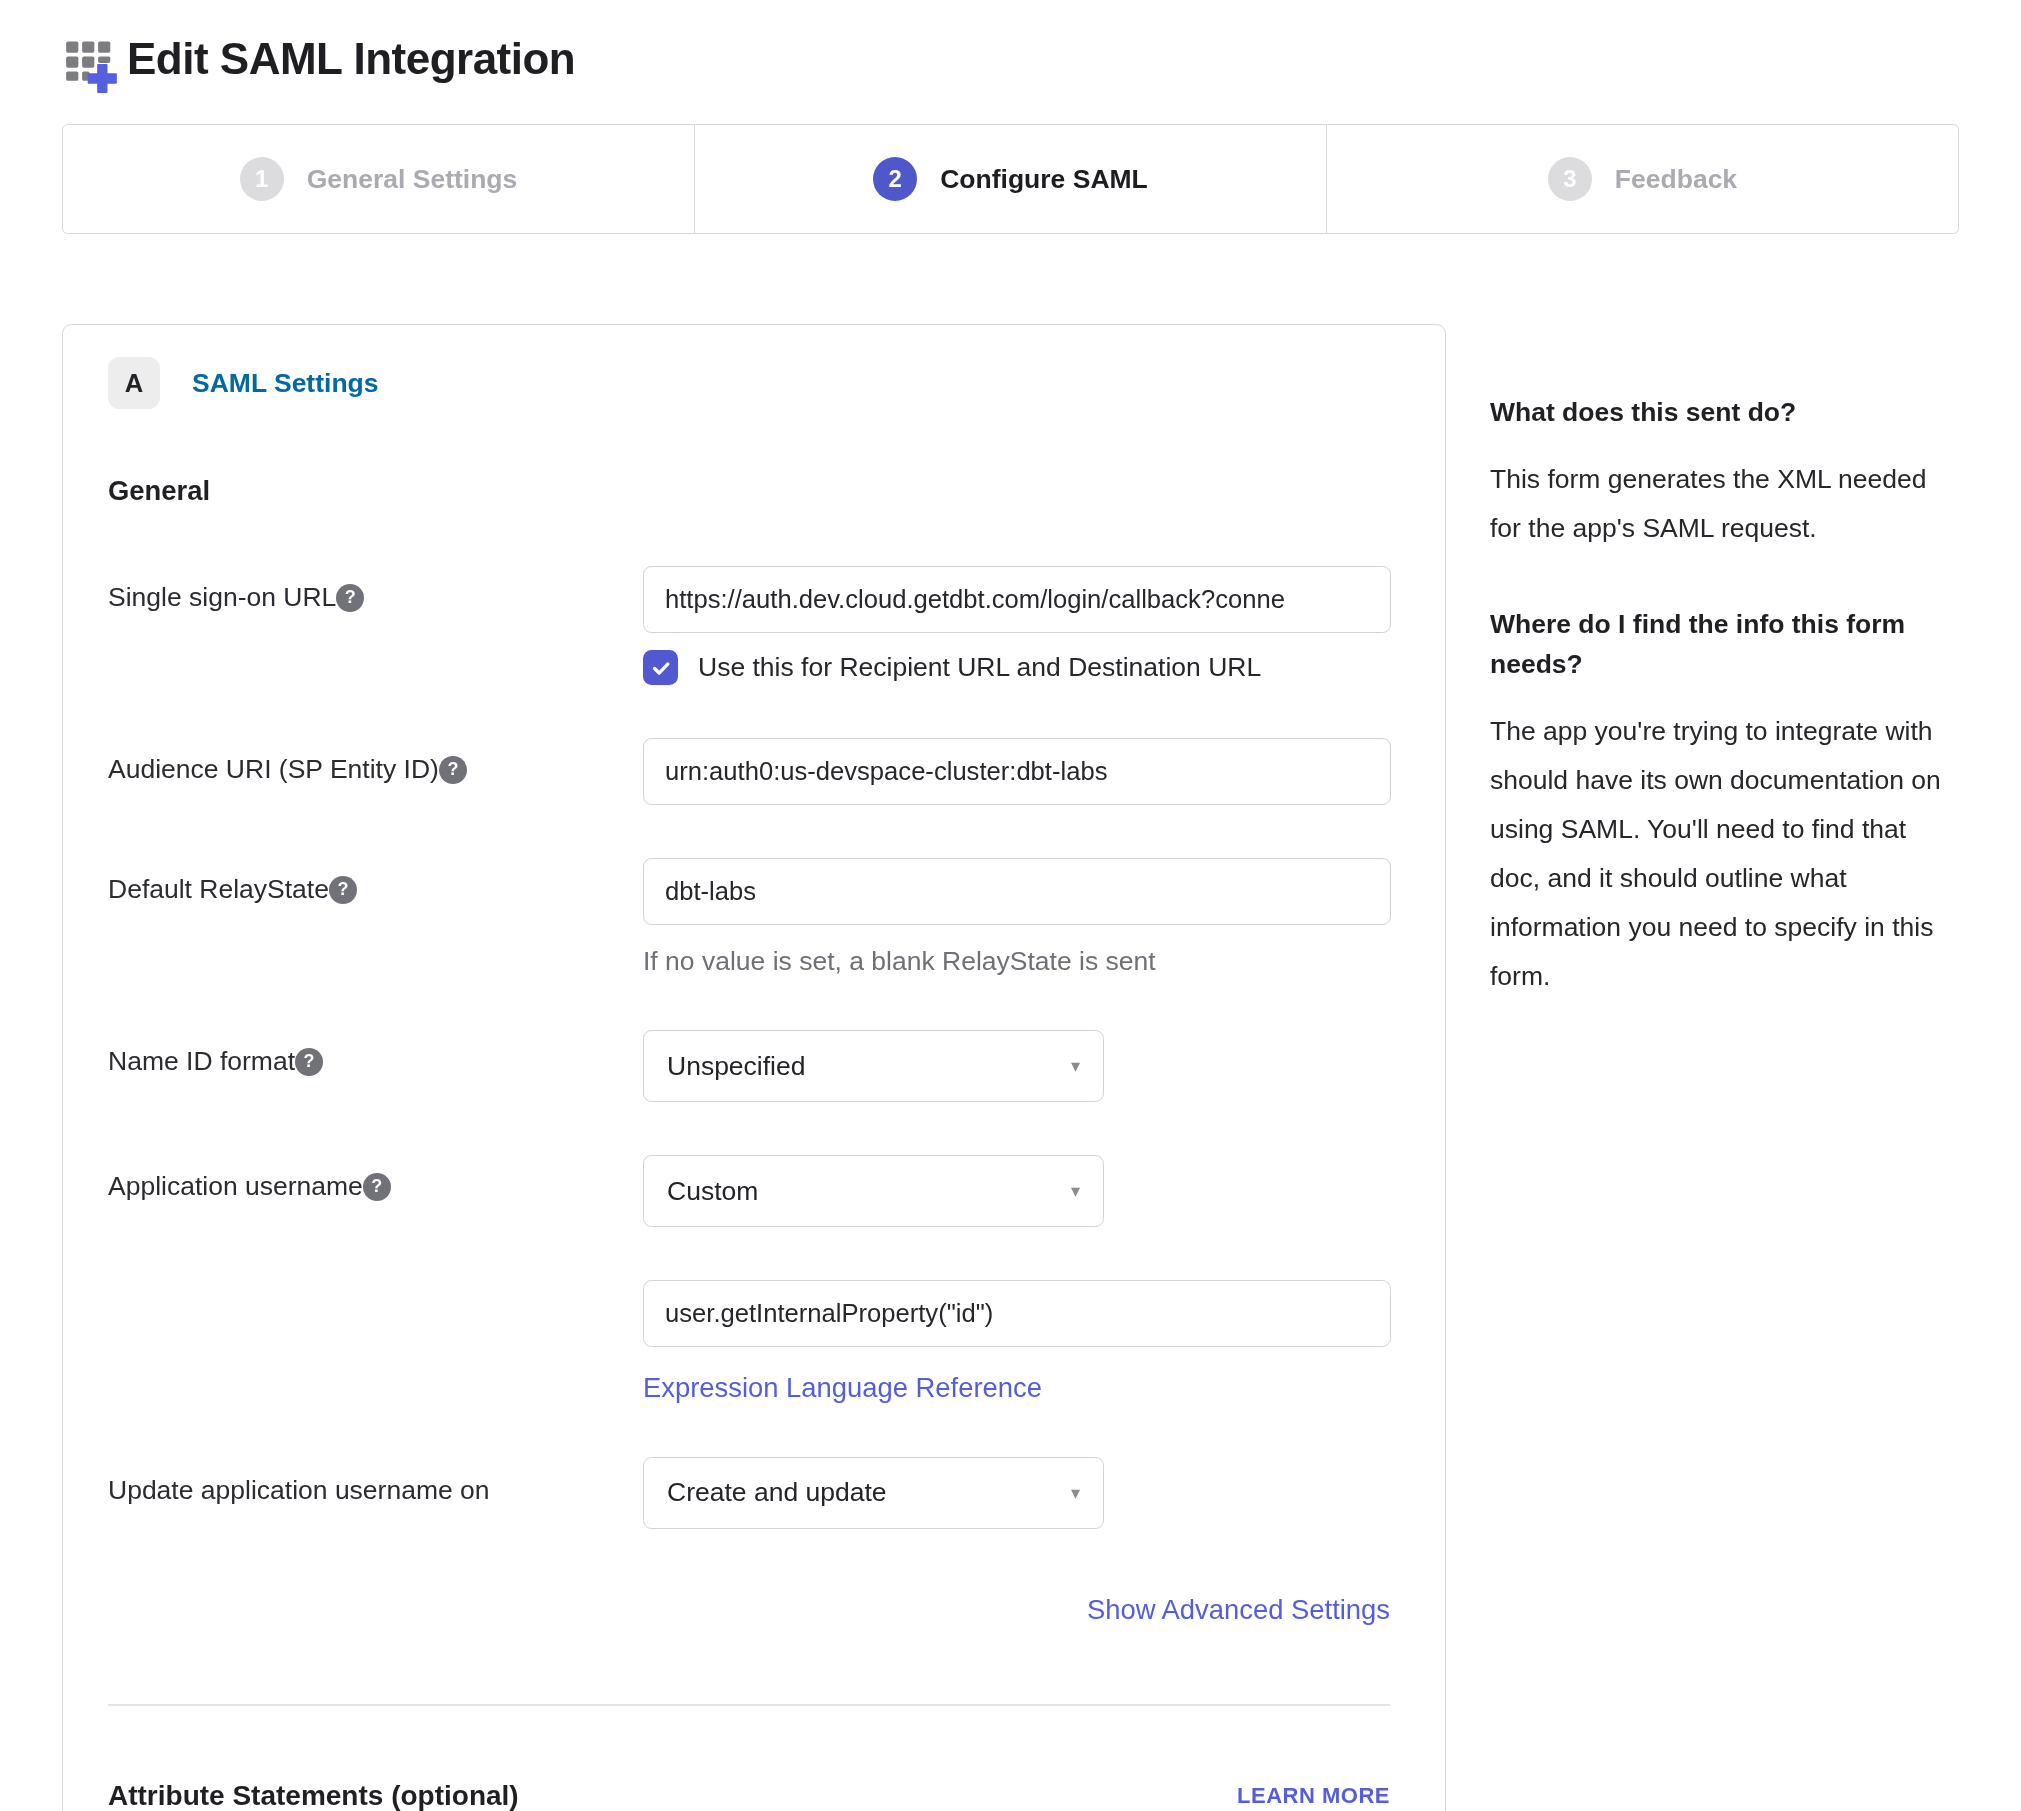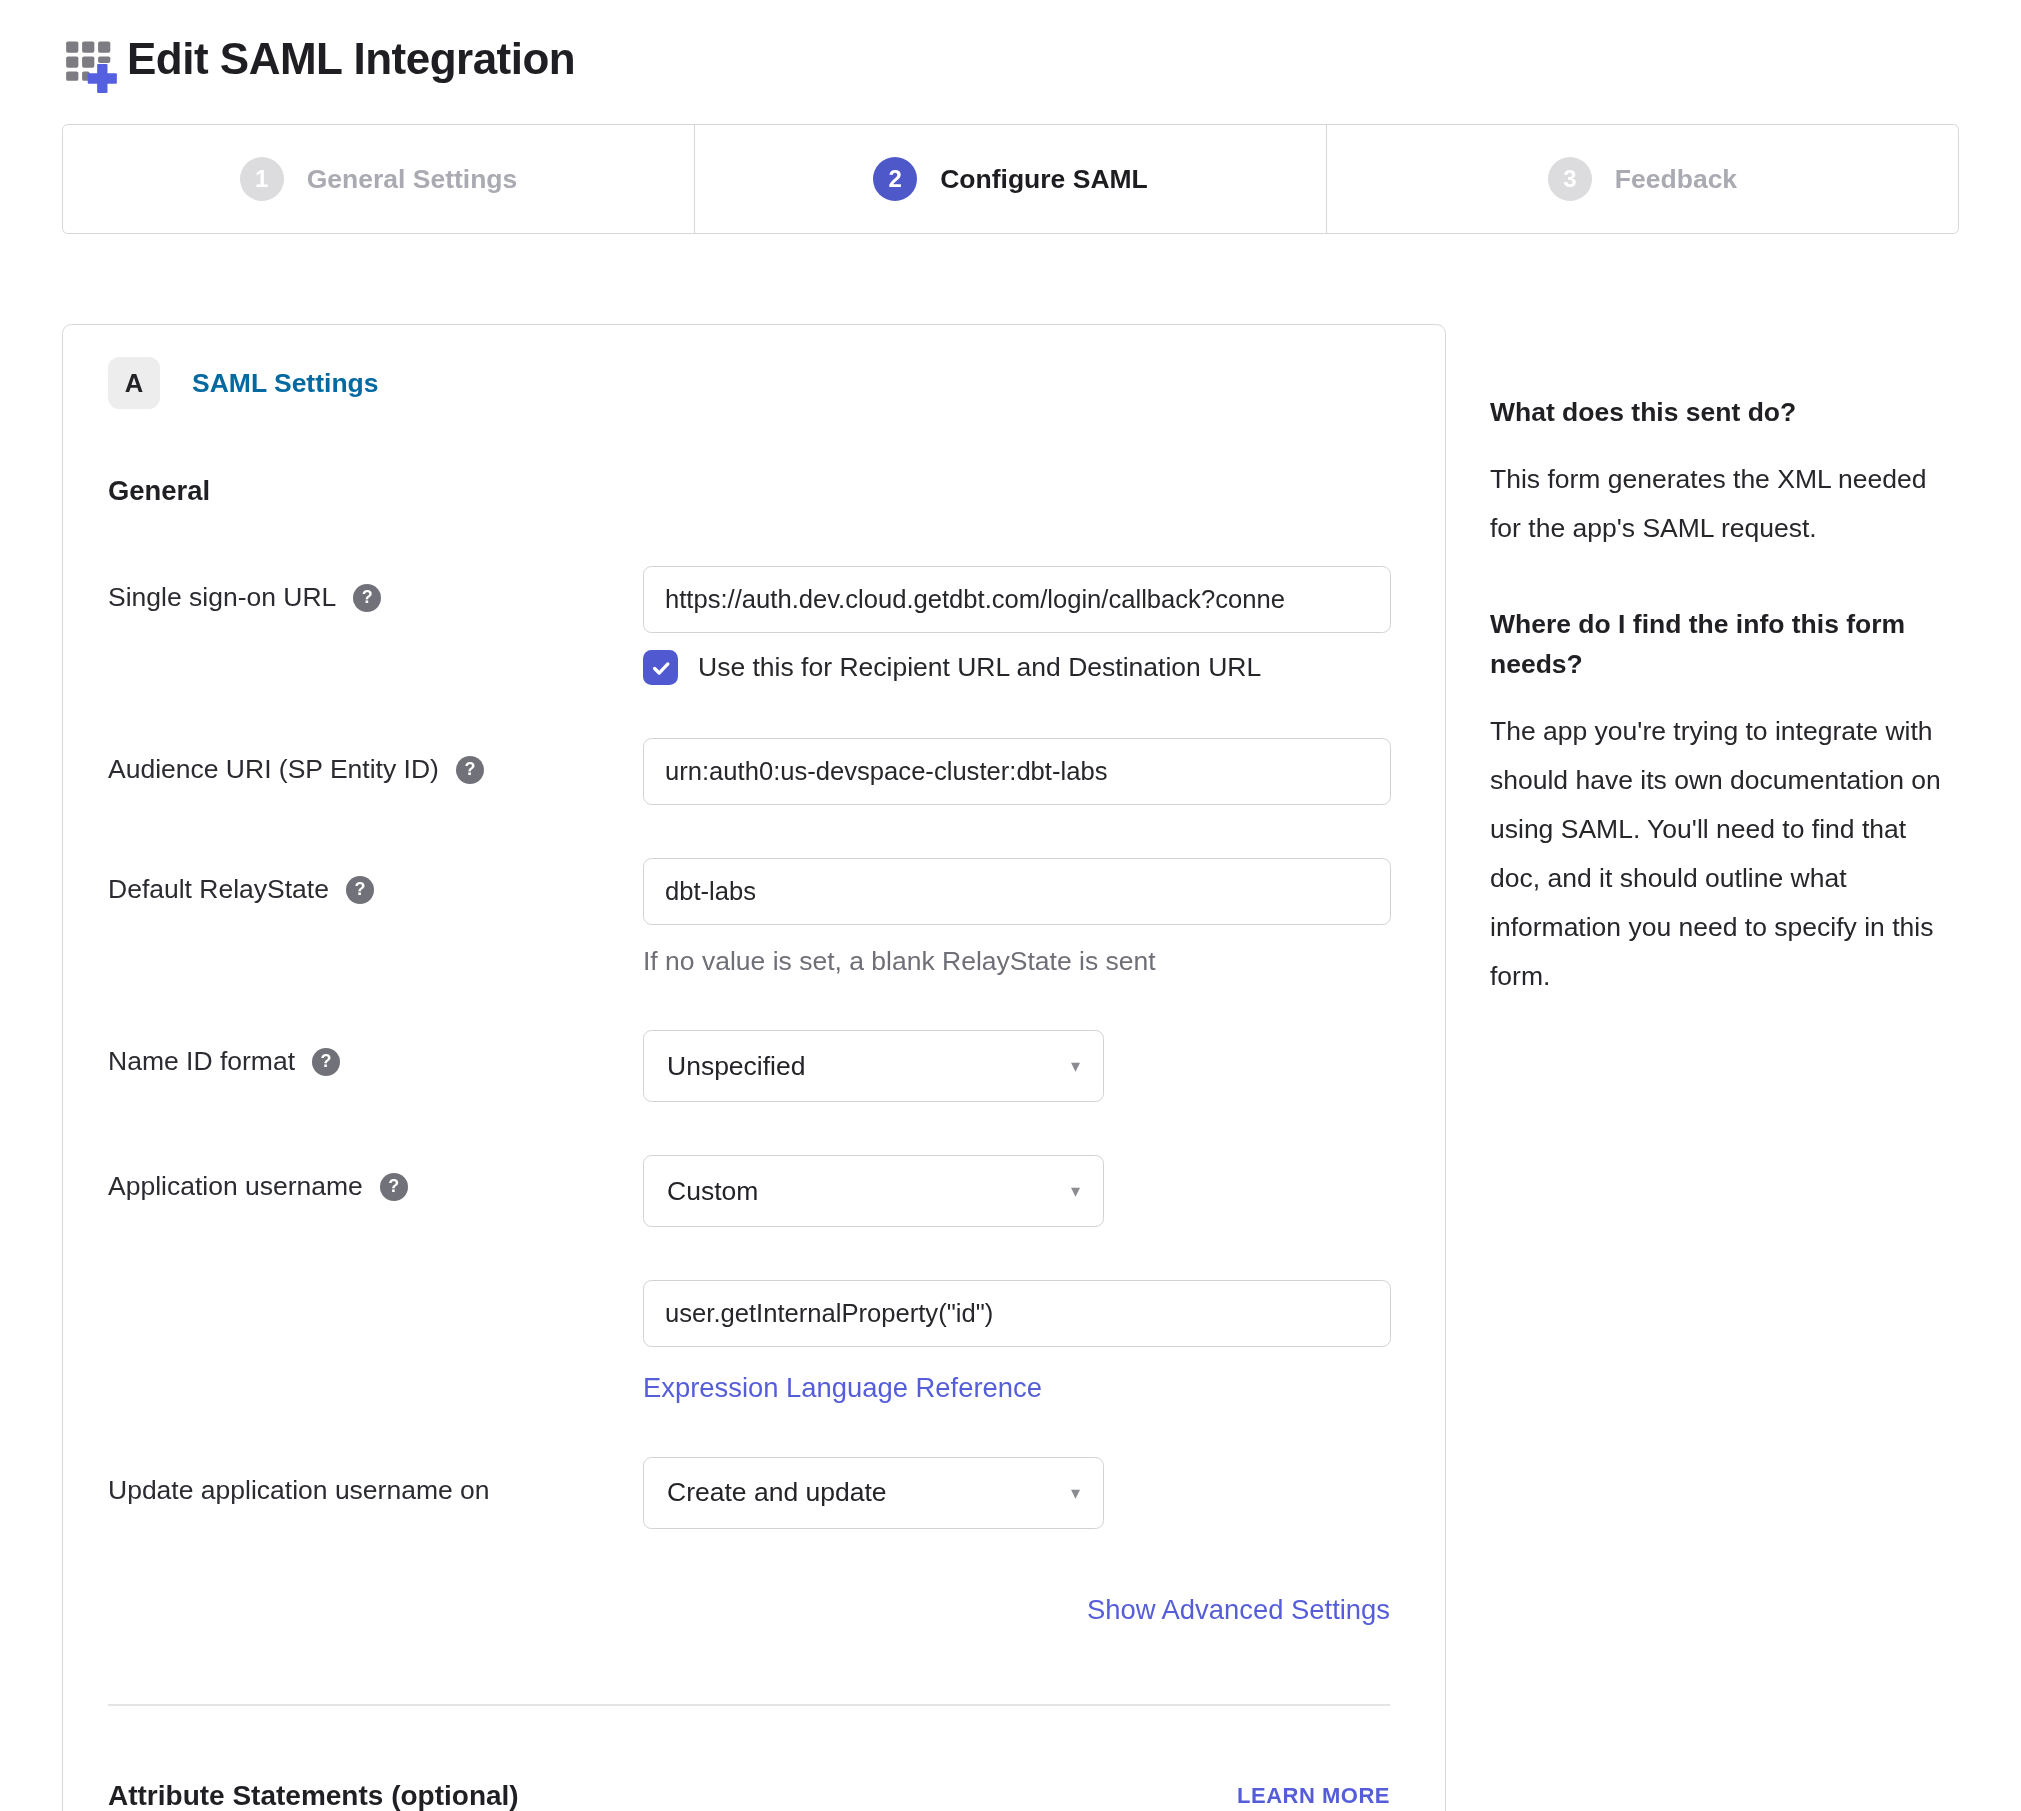--- a/index.html
+++ b/index.html
@@ -50,21 +50,21 @@
     font-size:25.6px; font-weight:600; color:#232327;
   }
   .section-title { font-size:26.5px; font-weight:600; color:#0369a1; }
 
   .general-heading { margin-top:66px; font-size:27.4px; font-weight:700; color:#1f1f24; }
 
   
   .form-row { display:flex; align-items:flex-start; margin-top:53px; }
   .form-row.first { margin-top:59px; }
   .row-label {
-    width:535px; flex:none; display:flex; align-items:center; gap:17px;
+    width:535px; flex:none; display:flex; align-items:center; 
     padding-top:16px; font-size:26.5px; color:#2b2b31;
   }
   .row-label.no-help { padding-top:18px; }
   .help-icon {
     width:28px; height:28px; border-radius:50%; background:#717179; flex:none;
     display:flex; align-items:center; justify-content:center;
     color:#fff; font-size:18px; font-weight:700; cursor:pointer;
   }
   .controls { flex:1; }
   .text-input {

